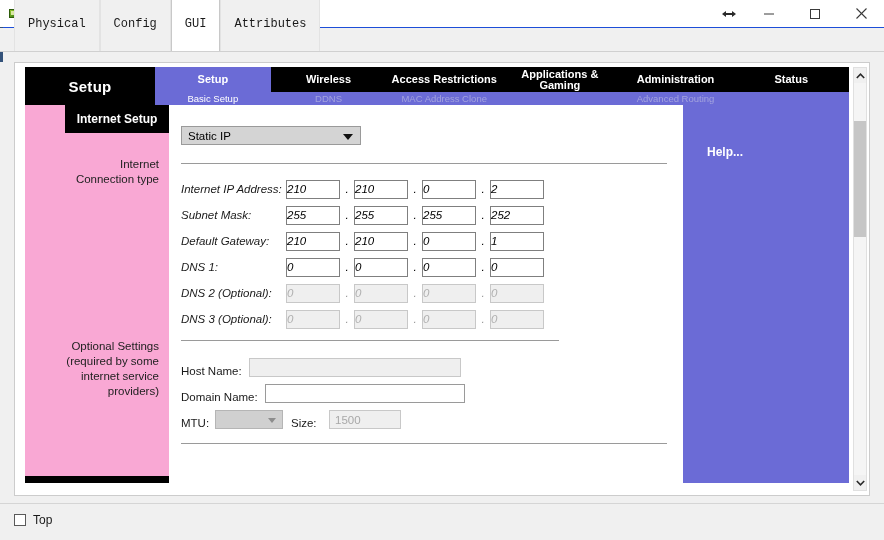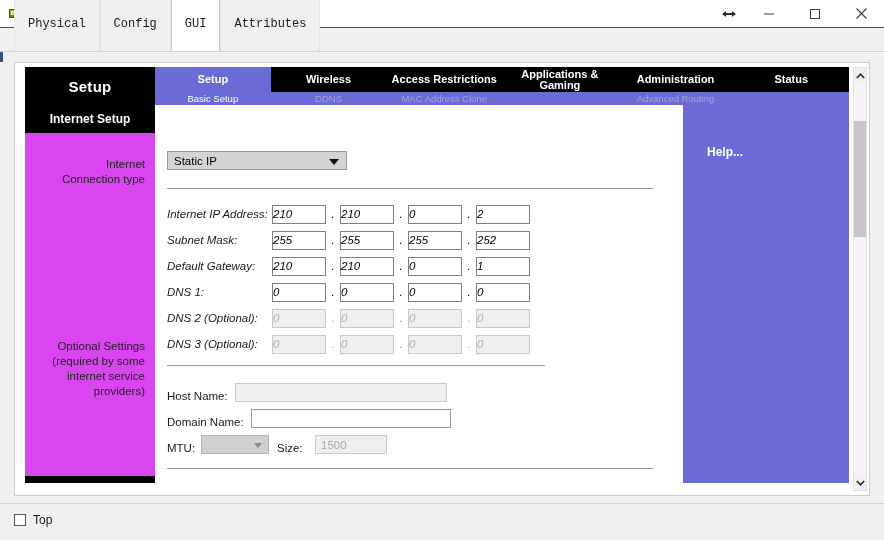--- a/index.html
+++ b/index.html
@@ -107,21 +107,21 @@
   .subitem{
     flex:1;display:flex;align-items:center;justify-content:center;
     font-size:9.5px;line-height:10px;
   }
   .subitem.active{color:#ffffff;text-align:right;}
   .subitem.dim{color:#a3a3de;}
   .subitem.blank{color:transparent;}
 
   .body-row{display:flex;width:824px;height:378px;}
   .side{
-    width:130px;background:#d946ef;position:relative;
+    width:104px;background:#f9a8d4;position:relative;padding-left:40px;
   }
   .side-head{
     height:28px;background:#000000;color:#ffffff;
     display:flex;align-items:center;justify-content:center;
     font-size:12px;font-weight:bold;
   }
   .side-lbl{
     text-align:right;padding-right:10px;font-size:11.5px;color:#222;
     line-height:15px;
   }
@@ -142,21 +142,21 @@
     font-size:12px;font-weight:bold;
   }
 
   
   .formwrap{padding:12px 0 0 12px;position:relative;}
   .hsep{height:1px;background:#9a9a9a;}
   .hsep.short{width:378px;}
   .hsep.full{width:486px;}
 
   .ddl{
-    width:180px;height:19px;margin-top:34px;margin-bottom:18px;
+    width:180px;height:19px;margin-top:9px;margin-bottom:18px;
     background:#d4d4d4;border:1px solid #9a9a9a;box-sizing:border-box;
     display:flex;align-items:center;position:relative;
     font-size:11.5px;color:#000;padding-left:6px;
   }
   .ddl .arrow{
     position:absolute;right:7px;top:50%;margin-top:-2px;
     width:0;height:0;border-left:5px solid transparent;
     border-right:5px solid transparent;border-top:6px solid #111;
   }
 

